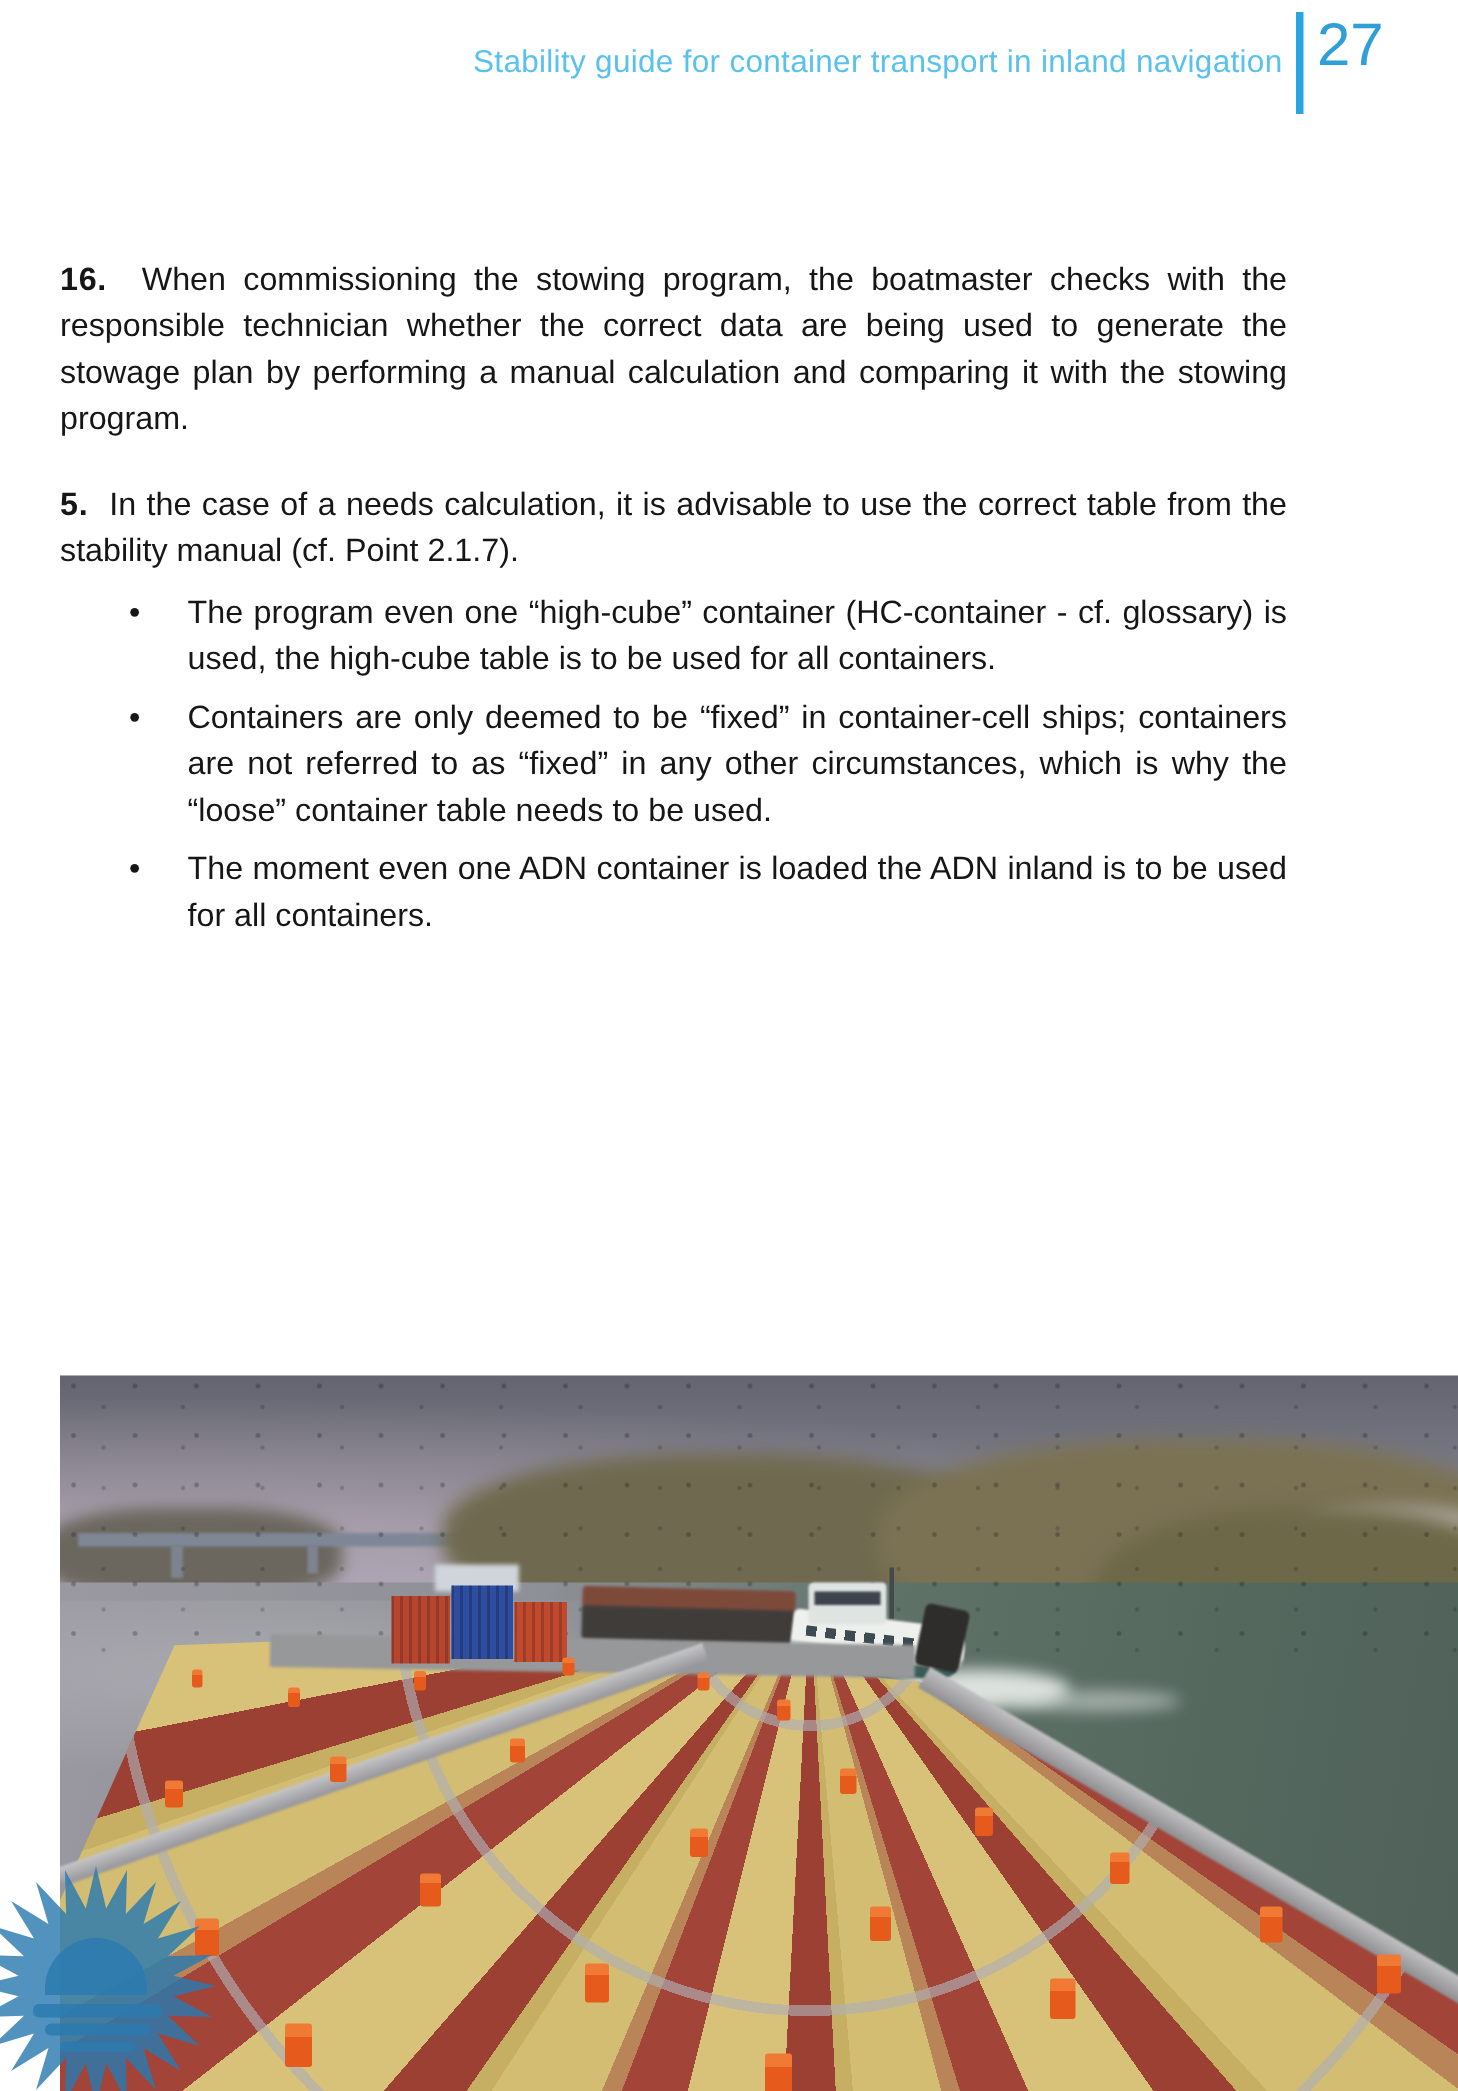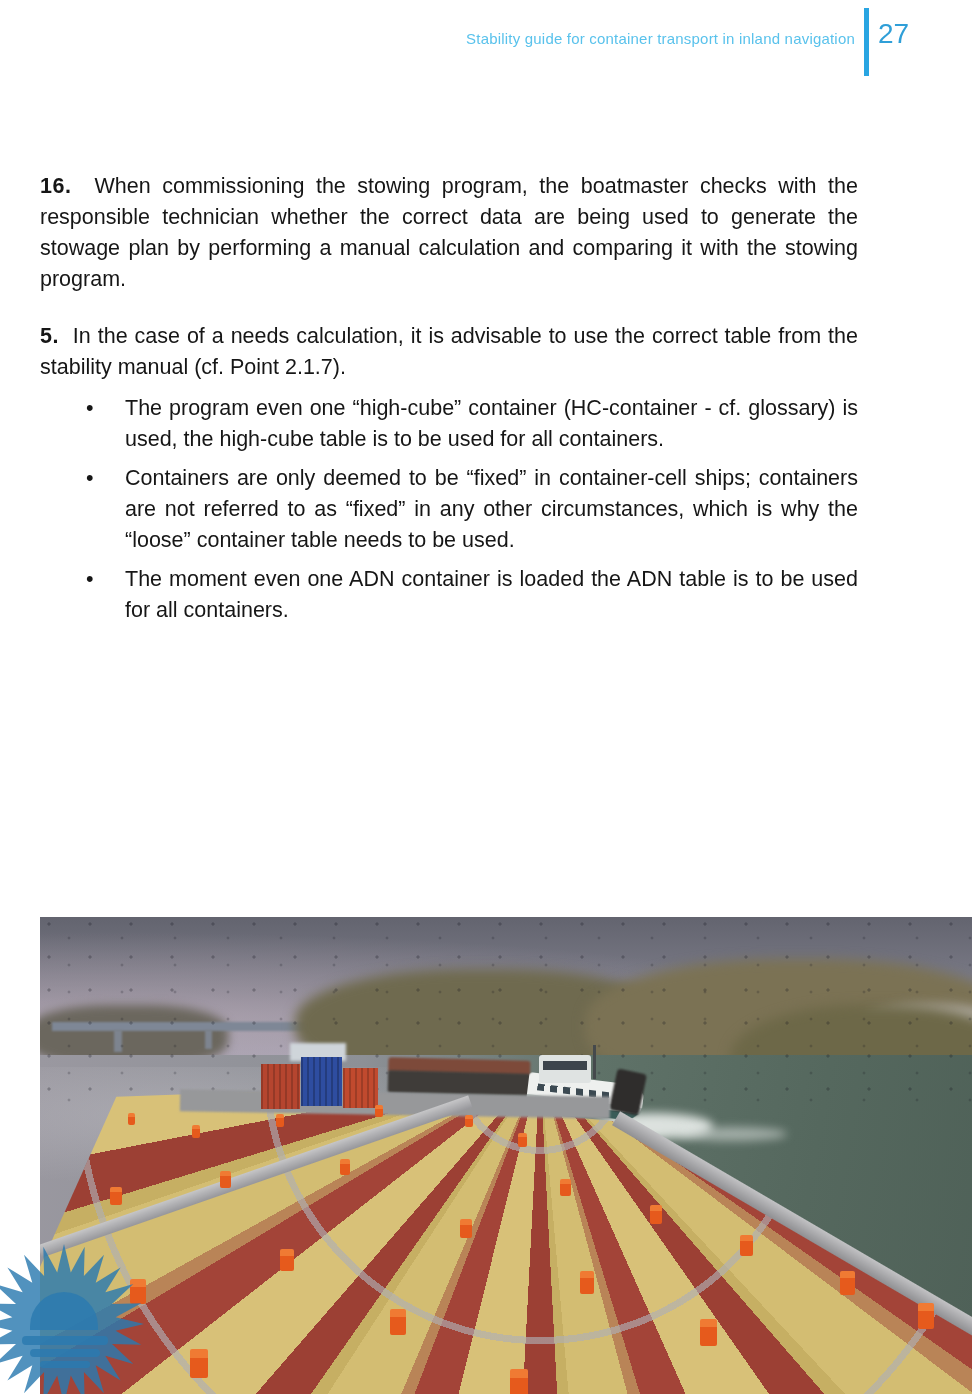--- a/index.html
+++ b/index.html
@@ -1,23 +1,23 @@
 <!DOCTYPE html>
 <html><head>
 <meta charset="utf-8">
 <style>
   html,body{margin:0;padding:0;background:#ffffff;width:972px;height:1394px;overflow:hidden;
     font-family:"Liberation Sans",sans-serif;}
   .page{position:relative;width:972px;height:1394px;background:#fff;overflow:hidden;}
 
   
-  .hdr-title{position:absolute;top:30px;right:117px;font-size:15px;letter-spacing:.2px;
+  .hdr-title{position:absolute;top:30px;right:117px;font-size:21px;letter-spacing:.2px;
     color:#59c2ec;white-space:nowrap;}
   .hdr-bar{position:absolute;left:864px;top:8px;width:5px;height:68px;background:#29a5e2;}
-  .hdr-page{position:absolute;left:878px;top:18px;font-size:28px;color:#2f9fd8;}
+  .hdr-page{position:absolute;left:878px;top:8px;font-size:40px;color:#2f9fd8;}
 
   
   .content{position:absolute;left:40px;top:158px;width:818px;color:#161616;
     font-size:21.5px;line-height:31px;text-align:justify;}
   .para{margin:13px 0 26px 0;}
   .para b{font-weight:bold;letter-spacing:.5px;}
   .bullets{list-style:none;margin:6px 0 0 0;padding:0;}
   .bullets li{position:relative;padding-left:85px;margin-bottom:8px;}
   .bullet-dot{position:absolute;left:46px;top:0;}
 
@@ -101,21 +101,21 @@
   <div class="hdr-title">Stability guide for container transport in inland navigation</div>
   <div class="hdr-bar"></div>
   <div class="hdr-page">27</div>
 
   <div class="content">
     <p class="para"><b>16.</b>&nbsp;&nbsp;<span>When commissioning the stowing program, the boatmaster checks with the responsible technician whether the correct data are being used to generate the stowage plan by performing a manual calculation and comparing it with the stowing program.</span></p>
     <p class="para" style="margin-bottom:10px"><b>5.</b>&nbsp;&nbsp;<span>In the case of a needs calculation, it is advisable to use the correct table from the stability manual (cf. Point 2.1.7).</span></p>
     <ul class="bullets">
       <li><span class="bullet-dot">•</span><span>The program even one “high-cube” container (HC-container - cf. glossary) is used, the high-cube table is to be used for all containers.</span></li>
       <li><span class="bullet-dot">•</span><span>Containers are only deemed to be “fixed” in container-cell ships; containers are not referred to as “fixed” in any other circumstances, which is why the “loose” container table needs to be used.</span></li>
-      <li><span class="bullet-dot">•</span><span>The moment even one ADN container is loaded the ADN table is to be used for all containers.</span></li>
+      <li><span class="bullet-dot">•</span><span>The moment even one ADN container is loaded the ADN inland is to be used for all containers.</span></li>
     </ul>
   </div>
 
   <figure class="photo" aria-label="View over the deck of a container barge on a river: orange and blue containers at the bow, yellow and red hatch covers with orange bollards, a white pushboat passing on the right, a bridge and tree-lined banks under a grey rainy sky.">
     <div class="sky"></div>
     <div class="sky-glow"></div>
     <div class="shore-left"></div>
     <div class="bridge-deck"></div>
     <div class="bridge-pier1"></div>
     <div class="bridge-pier2"></div>

